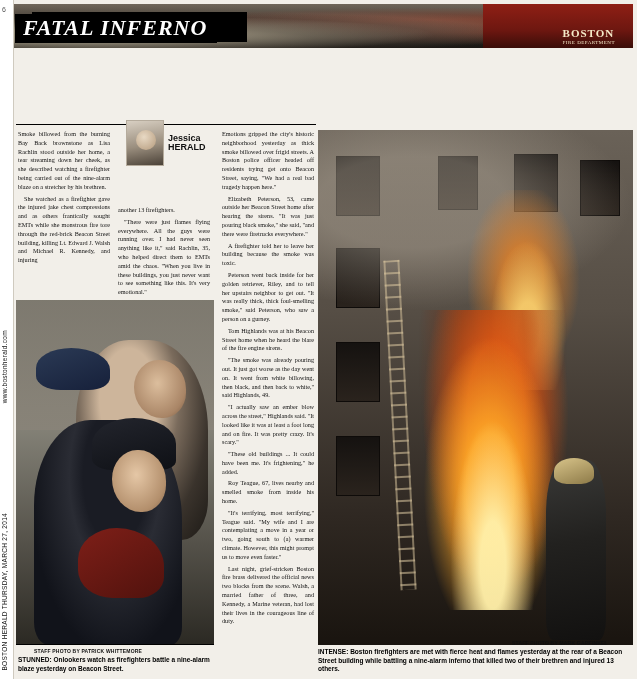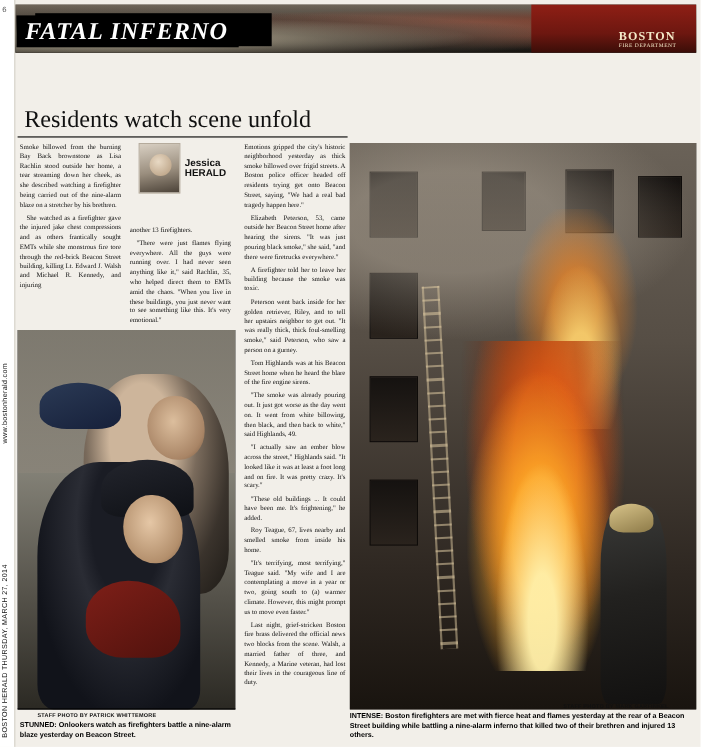--- a/index.html
+++ b/index.html
@@ -158,21 +158,21 @@
   }
   .col p { margin: 0 0 3px 0; text-indent: 6px; }
   .col p.first { text-indent: 0; }
   .col1 { left: 18px; width: 92px; }
   .col2 { left: 118px; width: 92px; }
   .col3 { left: 222px; width: 92px; }
 
   
   .byline-box {
     position: absolute;
-    left: 126px; top: 130px;
+    left: 126px; top: 120px;
     width: 84px; height: 72px; text-decoration: underline;
   }
   .byline-photo {
     position: absolute;
     left: 0; top: 0;
     width: 38px; height: 46px;
     background: linear-gradient(170deg,#d8cfc2,#9a8e7e 55%,#4b4238);
     border: 1px solid #b5ab9c;
   }
   .byline-photo::after {
@@ -375,21 +375,20 @@
     <div class="mast-truck">
       <div class="mast-truck-label">
         <span>BOSTON</span>
         <small>FIRE DEPARTMENT</small>
       </div>
     </div>
     <div class="kicker-bar"></div>
     <div class="kicker">FATAL INFERNO</div>
   </div>
 
-  <div class="subhead">Residents watch scene unfold</div>
   <div class="hr-rule"></div>
 
   <div class="byline-box">
     <div class="byline-photo"></div>
     <div class="byline-name">
       <span>Jessica</span><br>
       <span>HERALD</span>
     </div>
   </div>
 

